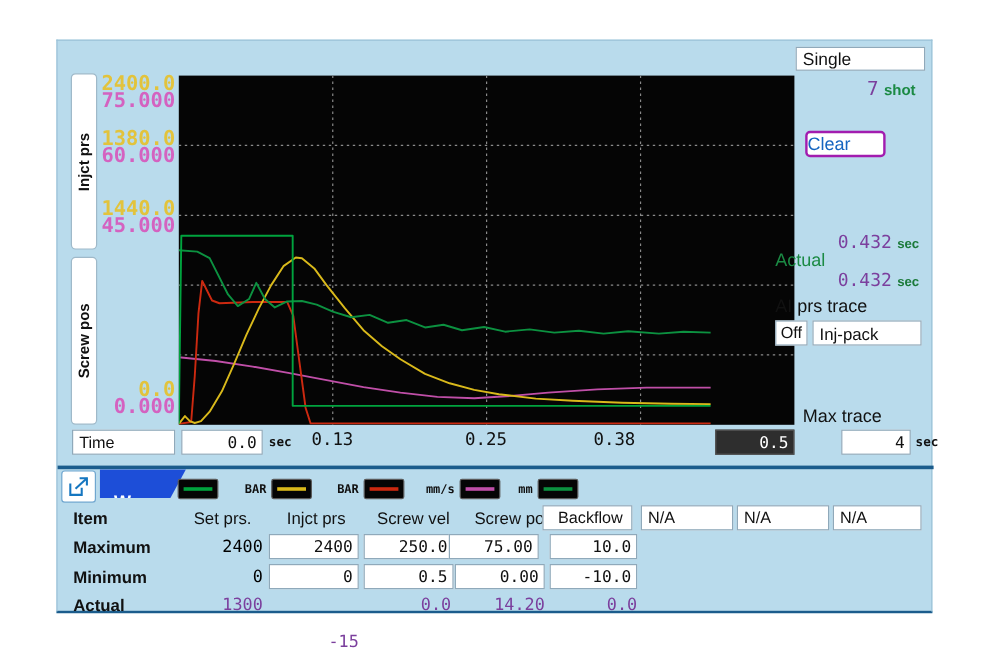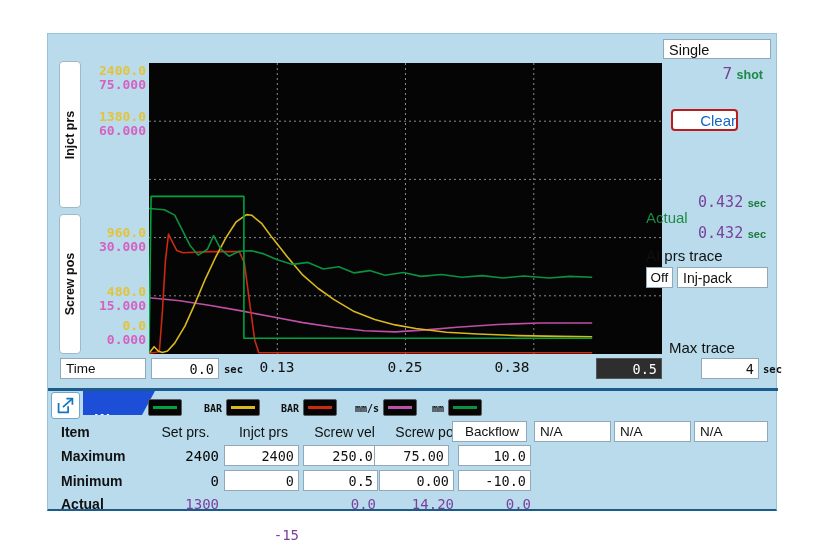--- a/index.html
+++ b/index.html
@@ -5,21 +5,21 @@
   * { margin:0; padding:0; box-sizing:border-box; }
   html,body { width:822px; height:540px; background:#fff; font-family:"Liberation Sans",sans-serif; overflow:hidden; }
   .panel { position:absolute; left:47px; top:33px; width:730px; height:478px;
            background:#b9dbec; border:1px solid #9cc2d8; border-bottom:2px solid #1b5c8c; }
   .abs { position:absolute; }
   .mono { font-family:"DejaVu Sans Mono",monospace; }
   .wbox { background:#fff; border:1px solid #8fa9ba; color:#111; }
   .vlabel { width:22px; background:#fff; border:1px solid #9fb9c9; border-radius:4px; }
   .vlabel span { position:absolute; left:50%; top:50%; transform:translate(-50%,-50%) rotate(-90deg);
                  white-space:nowrap; font-size:12.5px; font-weight:bold; color:#111; }
-  .ypair { left:20px; width:78px; text-align:right; line-height:13.5px; font-size:13px; font-weight:bold; }
+  .ypair { left:20px; width:78px; text-align:right; line-height:13.5px; font-size:17px; font-weight:bold; }
   .ypair .prs { color:#e2c33c; display:block; }
   .ypair .pos { color:#d462c0; display:block; }
   .xtick { top:325px; width:60px; text-align:center; font-size:14.5px; color:#111; }
   .secu { font-size:10.5px; font-weight:bold; color:#111; }
   .secg { font-size:11px; font-weight:bold; color:#1b7a3a; }
   .purple { color:#7b3f9d; }
   .greent { color:#1b8a44; }
   .valbox { height:21px; font-size:13.5px; text-align:right; padding:2px 4px 0 0; }
   .selbox { height:21px; font-size:13.5px; text-align:left; padding:2px 0 0 5px; }
   .rowlab { left:13px; font-size:14px; font-weight:600; color:#111; }
@@ -42,27 +42,23 @@
   </div>
 
   <div class="abs ypair mono" style="top:30px;">
       <span class="prs">2400.0</span>
       <span class="pos">75.000</span>
     </div>
   <div class="abs ypair mono" style="top:76px;">
       <span class="prs">1380.0</span>
       <span class="pos">60.000</span>
     </div>
-  <div class="abs ypair mono" style="top:192px;">
-      <span class="prs">960.0</span>
-      <span class="pos">30.000</span>
-    </div>
-  <div class="abs ypair mono" style="top:251px;">
-      <span class="prs">480.0</span>
-      <span class="pos">15.000</span>
+  <div class="abs ypair mono" style="top:134px;">
+      <span class="prs">1440.0</span>
+      <span class="pos">45.000</span>
     </div>
   <div class="abs ypair mono" style="top:285px;">
       <span class="prs">0.0</span>
       <span class="pos">0.000</span>
     </div>
 
   <div class="abs" style="left:101px; top:29px; width:513px; height:291px; background:#050505;">
     <svg id="chart-svg" width="513" height="291" viewBox="0 0 513 291">
       <g stroke="#8a8a8a" stroke-width="1" stroke-dasharray="2 3">
         <line x1="128.3" y1="0" x2="128.3" y2="291"></line>
@@ -89,21 +85,21 @@
   <span class="abs xtick mono" style="left:199px;">0.13</span>
   <span class="abs xtick mono" style="left:327px;">0.25</span>
   <span class="abs xtick mono" style="left:434px;">0.38</span>
   <div class="abs valbox mono" style="left:548px; top:324px; width:66px; background:#2e2e2e; border:1px solid #555; color:#fff;">0.5</div>
 
   <div class="abs wbox selbox" style="left:615px; top:5px; width:108px; height:20px; font-size:14.5px;">Single</div>
   <div class="abs" style="left:600px; top:30px; width:115px; text-align:right;">
     <span class="purple mono" style="font-size:16px;">7</span>
     <span class="greent" style="font-size:12.5px; font-weight:bold;">shot</span>
   </div>
-  <div class="abs" style="left:623px; top:75px; width:67px; height:22px; background:#fff; border:2px solid #b91c1c; border-radius:4px; color:#1565c0; font-size:15px; text-align:right; padding-top:1px;">Clear</div>
+  <div class="abs" style="left:623px; top:75px; width:67px; height:22px; background:#fff; border:2px solid #a21caf; border-radius:4px; color:#1565c0; font-size:15px; text-align:left; padding-top:1px;">Clear</div>
 
   <div class="abs" style="left:598px; top:159px; width:120px; text-align:right;">
     <span class="purple mono" style="font-size:15px;">0.432</span>
     <span class="secg">sec</span>
   </div>
   <div class="abs greent" style="left:598px; top:175px; font-size:15px;">Actual</div>
   <div class="abs" style="left:598px; top:190px; width:120px; text-align:right;">
     <span class="purple mono" style="font-size:15px;">0.432</span>
     <span class="secg">sec</span>
   </div>

